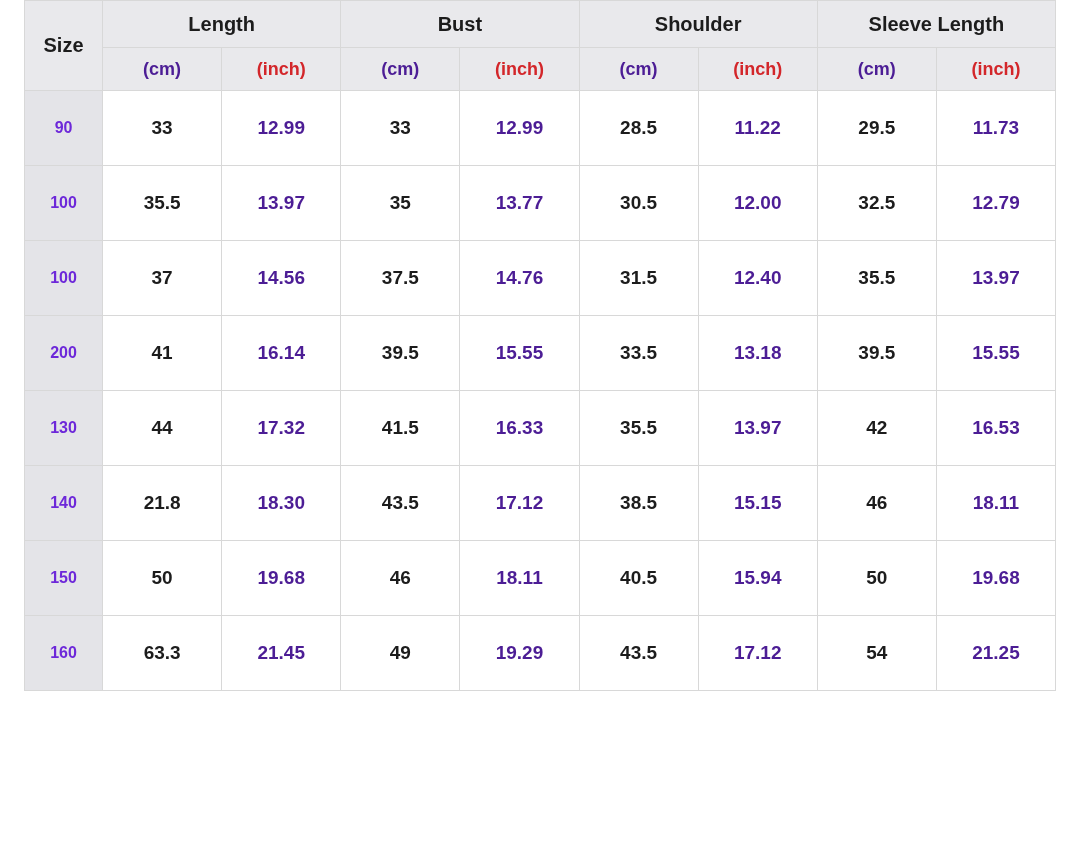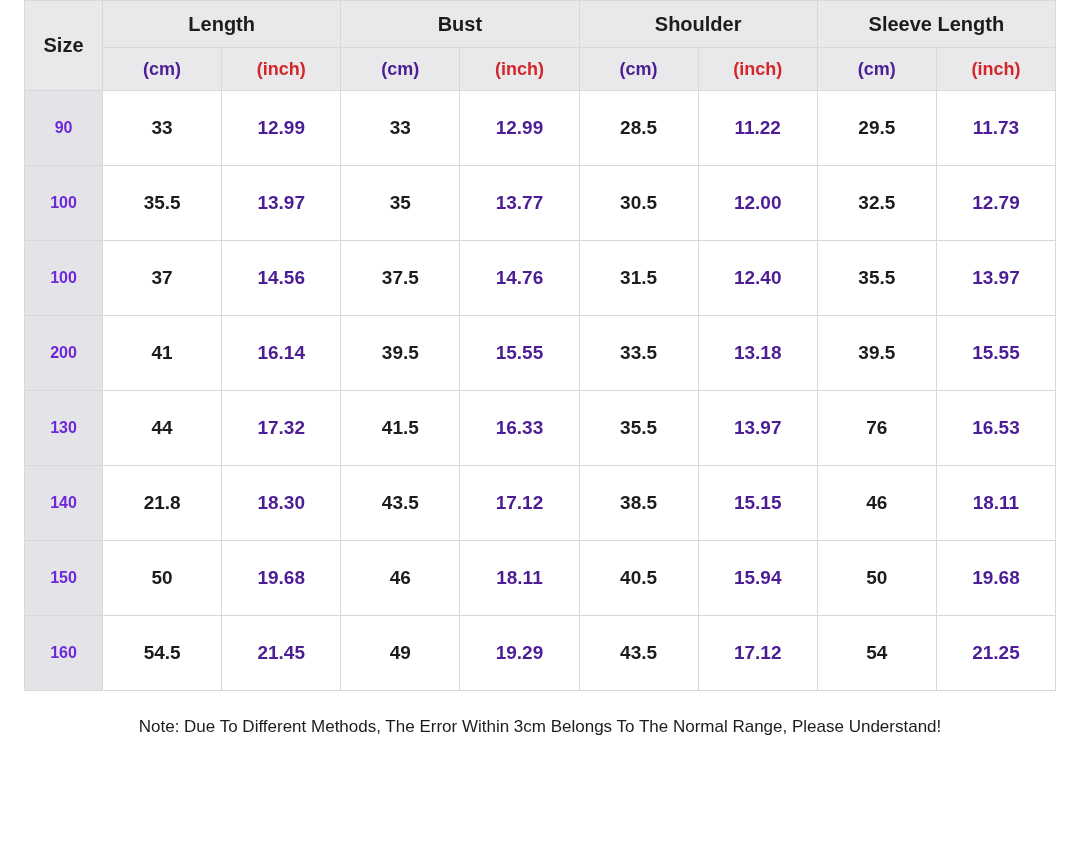--- a/index.html
+++ b/index.html
@@ -169,21 +169,21 @@
         <td class="val inch">15.55</td>
       </tr>
       <tr>
         <td class="row-size">130</td>
         <td class="val">44</td>
         <td class="val inch">17.32</td>
         <td class="val">41.5</td>
         <td class="val inch">16.33</td>
         <td class="val">35.5</td>
         <td class="val inch">13.97</td>
-        <td class="val">76</td>
+        <td class="val">42</td>
         <td class="val inch">16.53</td>
       </tr>
       <tr>
         <td class="row-size">140</td>
         <td class="val">21.8</td>
         <td class="val inch">18.30</td>
         <td class="val">43.5</td>
         <td class="val inch">17.12</td>
         <td class="val">38.5</td>
         <td class="val inch">15.15</td>
@@ -196,27 +196,26 @@
         <td class="val inch">19.68</td>
         <td class="val">46</td>
         <td class="val inch">18.11</td>
         <td class="val">40.5</td>
         <td class="val inch">15.94</td>
         <td class="val">50</td>
         <td class="val inch">19.68</td>
       </tr>
       <tr>
         <td class="row-size">160</td>
-        <td class="val">54.5</td>
+        <td class="val">63.3</td>
         <td class="val inch">21.45</td>
         <td class="val">49</td>
         <td class="val inch">19.29</td>
         <td class="val">43.5</td>
         <td class="val inch">17.12</td>
         <td class="val">54</td>
         <td class="val inch">21.25</td>
       </tr>
     </tbody>
   </table>
 
-  <div class="note">Note: Due To Different Methods, The Error Within 3cm Belongs To The Normal Range, Please Understand!</div>
 
 </div>
 
 </body></html>

